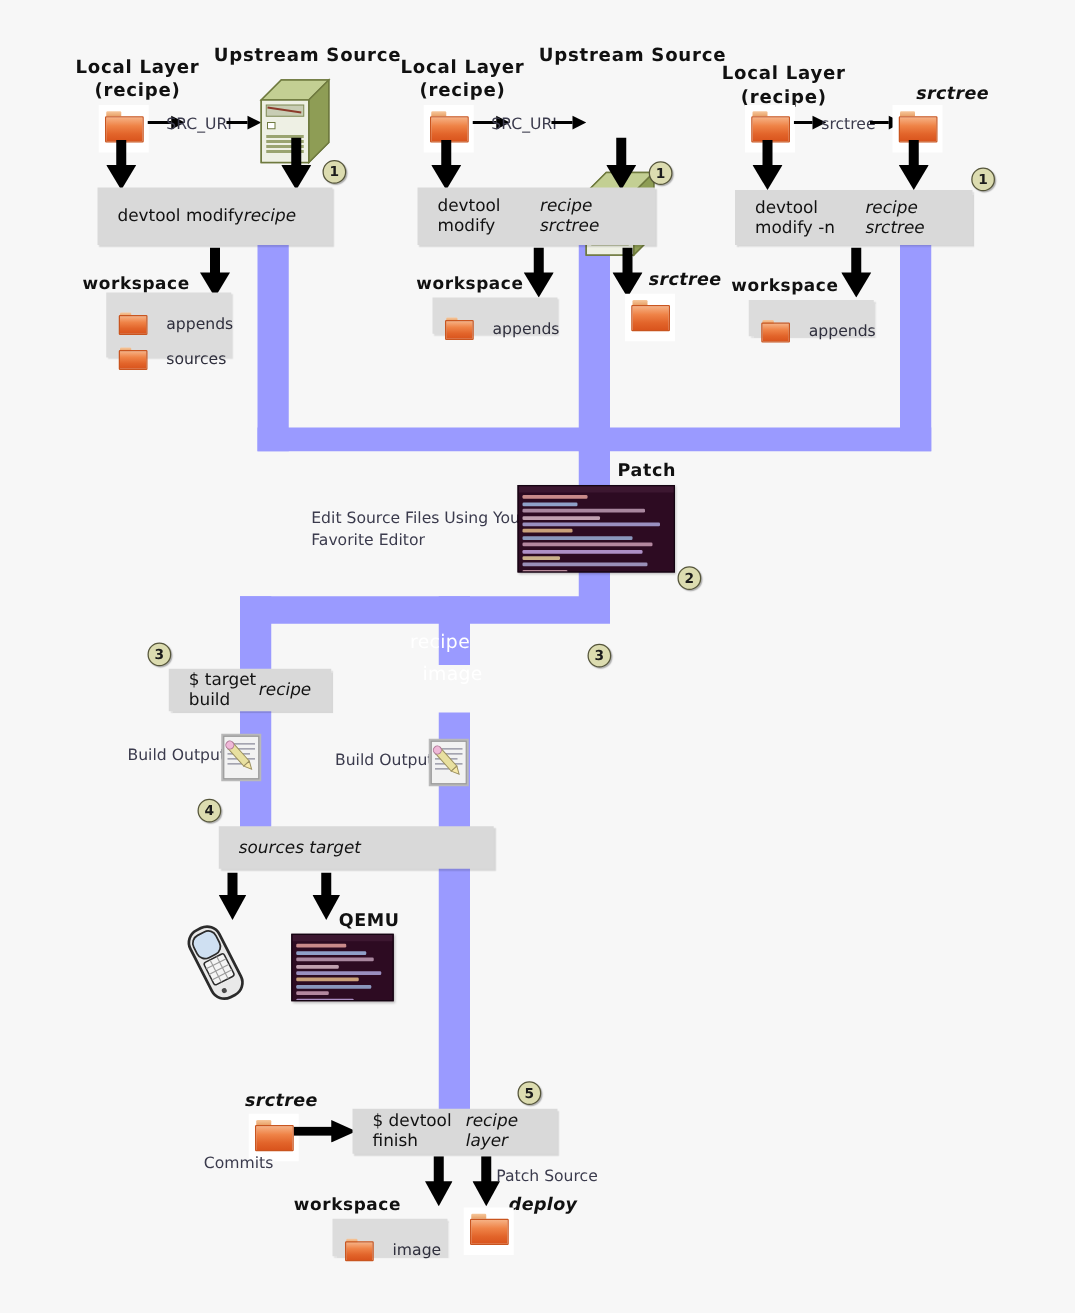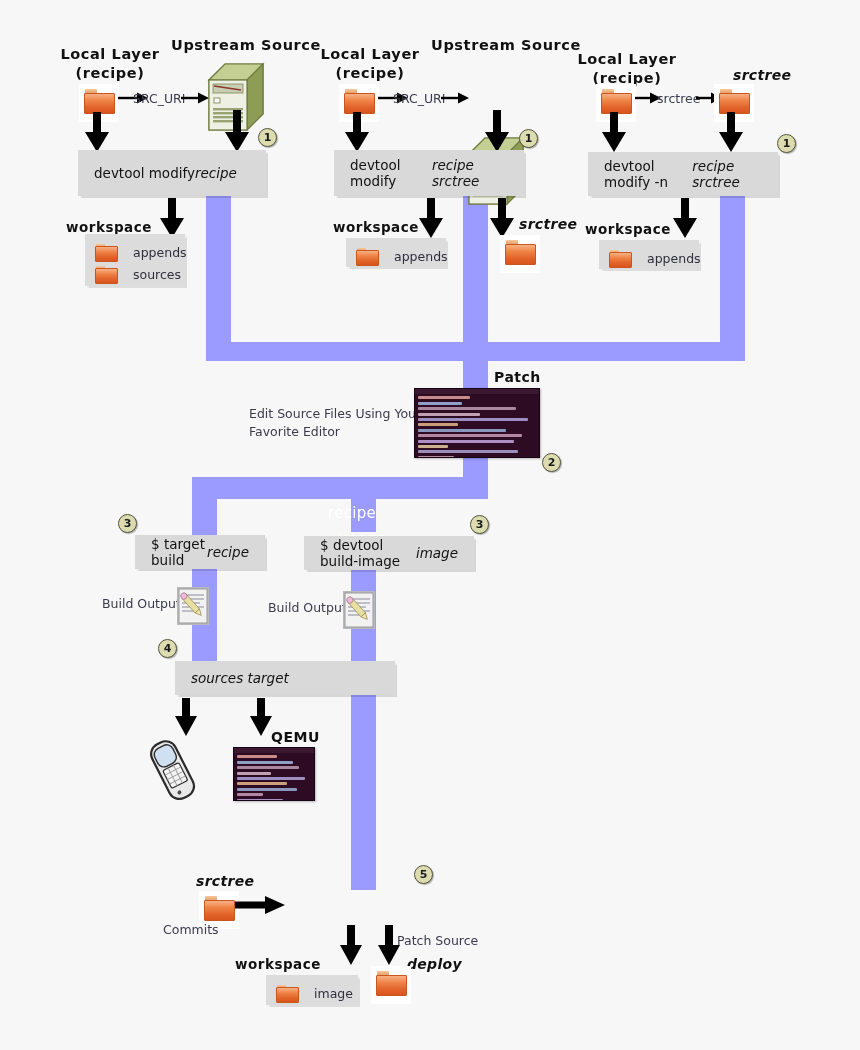--- a/index.html
+++ b/index.html
@@ -34,21 +34,21 @@
   }
   .cmdbox em{font-style:italic;}
 
   
   .panel{
     background:#dcdcdc;
     box-shadow:1.5px 1.5px 1px rgba(0,0,0,.10);
     box-sizing:border-box;
     padding:6px 10px;
   }
-  .panel-row{display:flex;align-items:center;height:19px;margin:3px 0;}
+  .panel-row{display:flex;align-items:center;height:19px;margin:9px 0;}
   .panel-row .lbl{font-size:12.5px;color:#2f2f3d;margin-left:16px;}
 
   
   .folder{
     width:30px;height:24px;position:relative;display:inline-block;flex:none;
   }
   .folder .tab{
     position:absolute;left:1px;top:0;width:12px;height:4px;
     background:linear-gradient(#f7c79c,#e8a268);
     border-radius:1px 1px 0 0;
@@ -383,24 +383,20 @@
   </div>
   <div class="badge" style="left:542px;top:453px;">2</div>
 
   <div class="badge" style="left:118px;top:514px;">3</div>
   <div class="cmdbox abs" style="left:135px;top:535px;width:130px;height:34px;">
     <span>$ target build </span>
       <em>recipe</em>
   </div>
 
   <div class="badge" style="left:470px;top:515px;">3</div>
-  <div class="cmdbox abs" style="left:304px;top:536px;width:170px;height:34px;">
-    <span>$ devtool build-image </span>
-      <em>image</em>
-  </div>
 
   <div class="plain abs" style="left:102px;top:596px;">Build Output</div>
   <div class="docicon" style="left:176px;top:586px;">
     <svg width="34" height="40" viewBox="0 0 34 40">
       <rect x="1" y="1" width="32" height="38" fill="#b9b9b9"></rect>
       <rect x="3" y="3" width="28" height="34" fill="#f2f2f2" stroke="#9b9b9b" stroke-width="1"></rect>
       <g stroke="#8a8a9a" stroke-width="1">
         <line x1="6" y1="9" x2="28" y2="9"></line>
           <line x1="6" y1="13" x2="28" y2="13"></line>
         <line x1="6" y1="17" x2="24" y2="17"></line>
@@ -492,20 +488,24 @@
     <span class="folder"><span class="tab"></span><span class="body"></span></span>
   </div>
   <div class="plain abs" style="left:163px;top:922px;">Commits</div>
   <div class="arrowright abs" style="left:235px;top:896px;">
     <svg width="50" height="18">
         <rect x="0" y="5.5" width="32" height="7" fill="#000"></rect>
         <polygon points="30,0 50,9 30,18" fill="#000"></polygon>
       </svg>
   </div>
 
+  <div class="cmdbox abs" style="left:282px;top:887px;width:164px;height:36px;">
+    <span>$ devtool finish </span>
+      <em>recipe layer</em>
+  </div>
 
   <div class="arrowdown abs" style="left:340px;top:925px;">
     <svg width="22" height="40">
         <rect x="7" y="0" width="8" height="22" fill="#000"></rect>
         <polygon points="0,20 22,20 11,40" fill="#000"></polygon>
       </svg>
   </div>
   <div class="arrowdown abs" style="left:378px;top:925px;">
     <svg width="22" height="40">
         <rect x="7" y="0" width="8" height="22" fill="#000"></rect>

